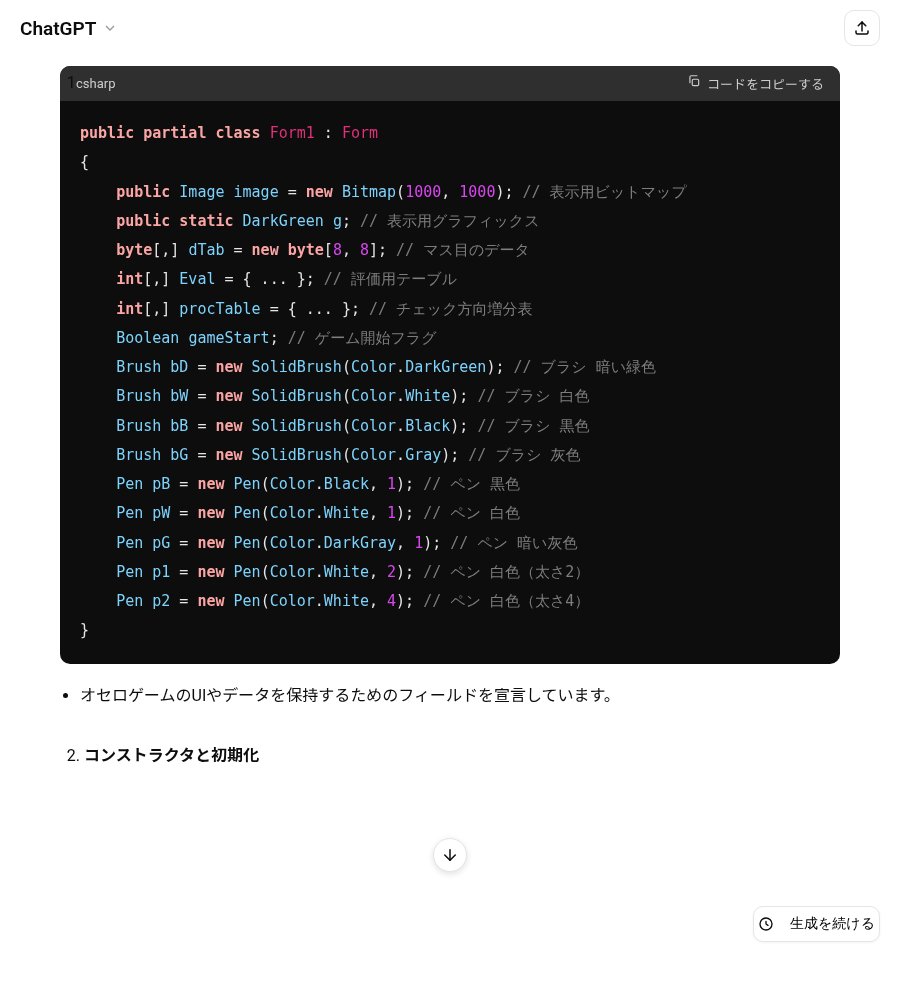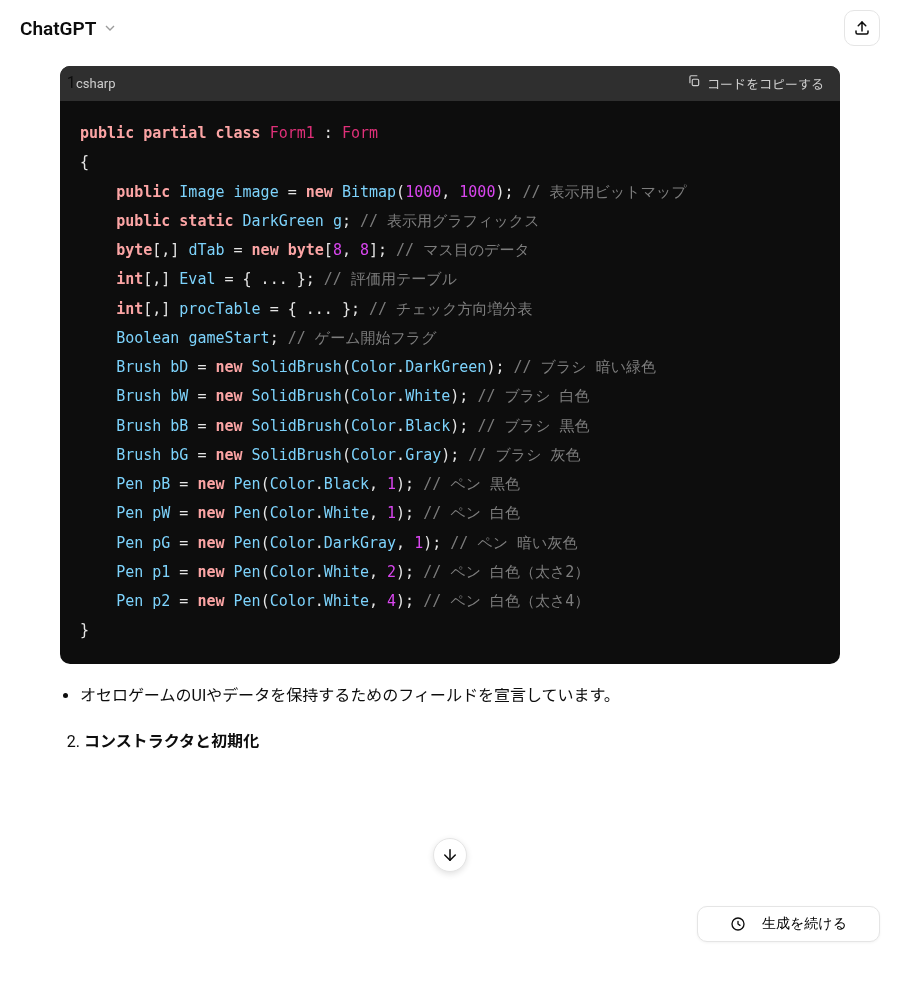--- a/index.html
+++ b/index.html
@@ -97,21 +97,21 @@
   .tok-kw { color: #fca5a5; font-weight: bold; }
   .tok-class { color: #df3079; }
   .tok-num { color: #d946ef; }
   .tok-cm { color: #7d7d7d; }
   .tok-id { color: #7dd3fc; }
 
   ul.bullet {
     list-style: disc;
     padding-left: 20px;
     margin-left: -24px;
-    margin-bottom: 18px;
+    margin-bottom: 32px;
   }
   ul.bullet li { font-size: 16px; line-height: 1.8; }
 
   .scroll-down {
     position: absolute;
     left: 50%;
     transform: translateX(-50%);
     bottom: 120px;
     width: 34px; height: 34px;
     border-radius: 50%;
@@ -123,21 +123,21 @@
   }
   .scroll-down svg { width: 18px; height: 18px; stroke: #0d0d0d; fill: none; }
 
   .continue-btn {
     position: absolute;
     right: 20px;
     bottom: 50px;
     display: flex; align-items: center; gap: 16px;
     border: 1px solid #e5e5e5;
     border-radius: 10px;
-    padding: 8px 32px;
+    padding: 8px 4px;
     font-size: 14px;
     background: #fff;
     cursor: pointer;
     box-shadow: 0 1px 3px rgba(0,0,0,0.05);
   }
   .continue-btn svg { width: 16px; height: 16px; stroke: #0d0d0d; fill: none; }
 </style>
 </head>
 <body>
 

